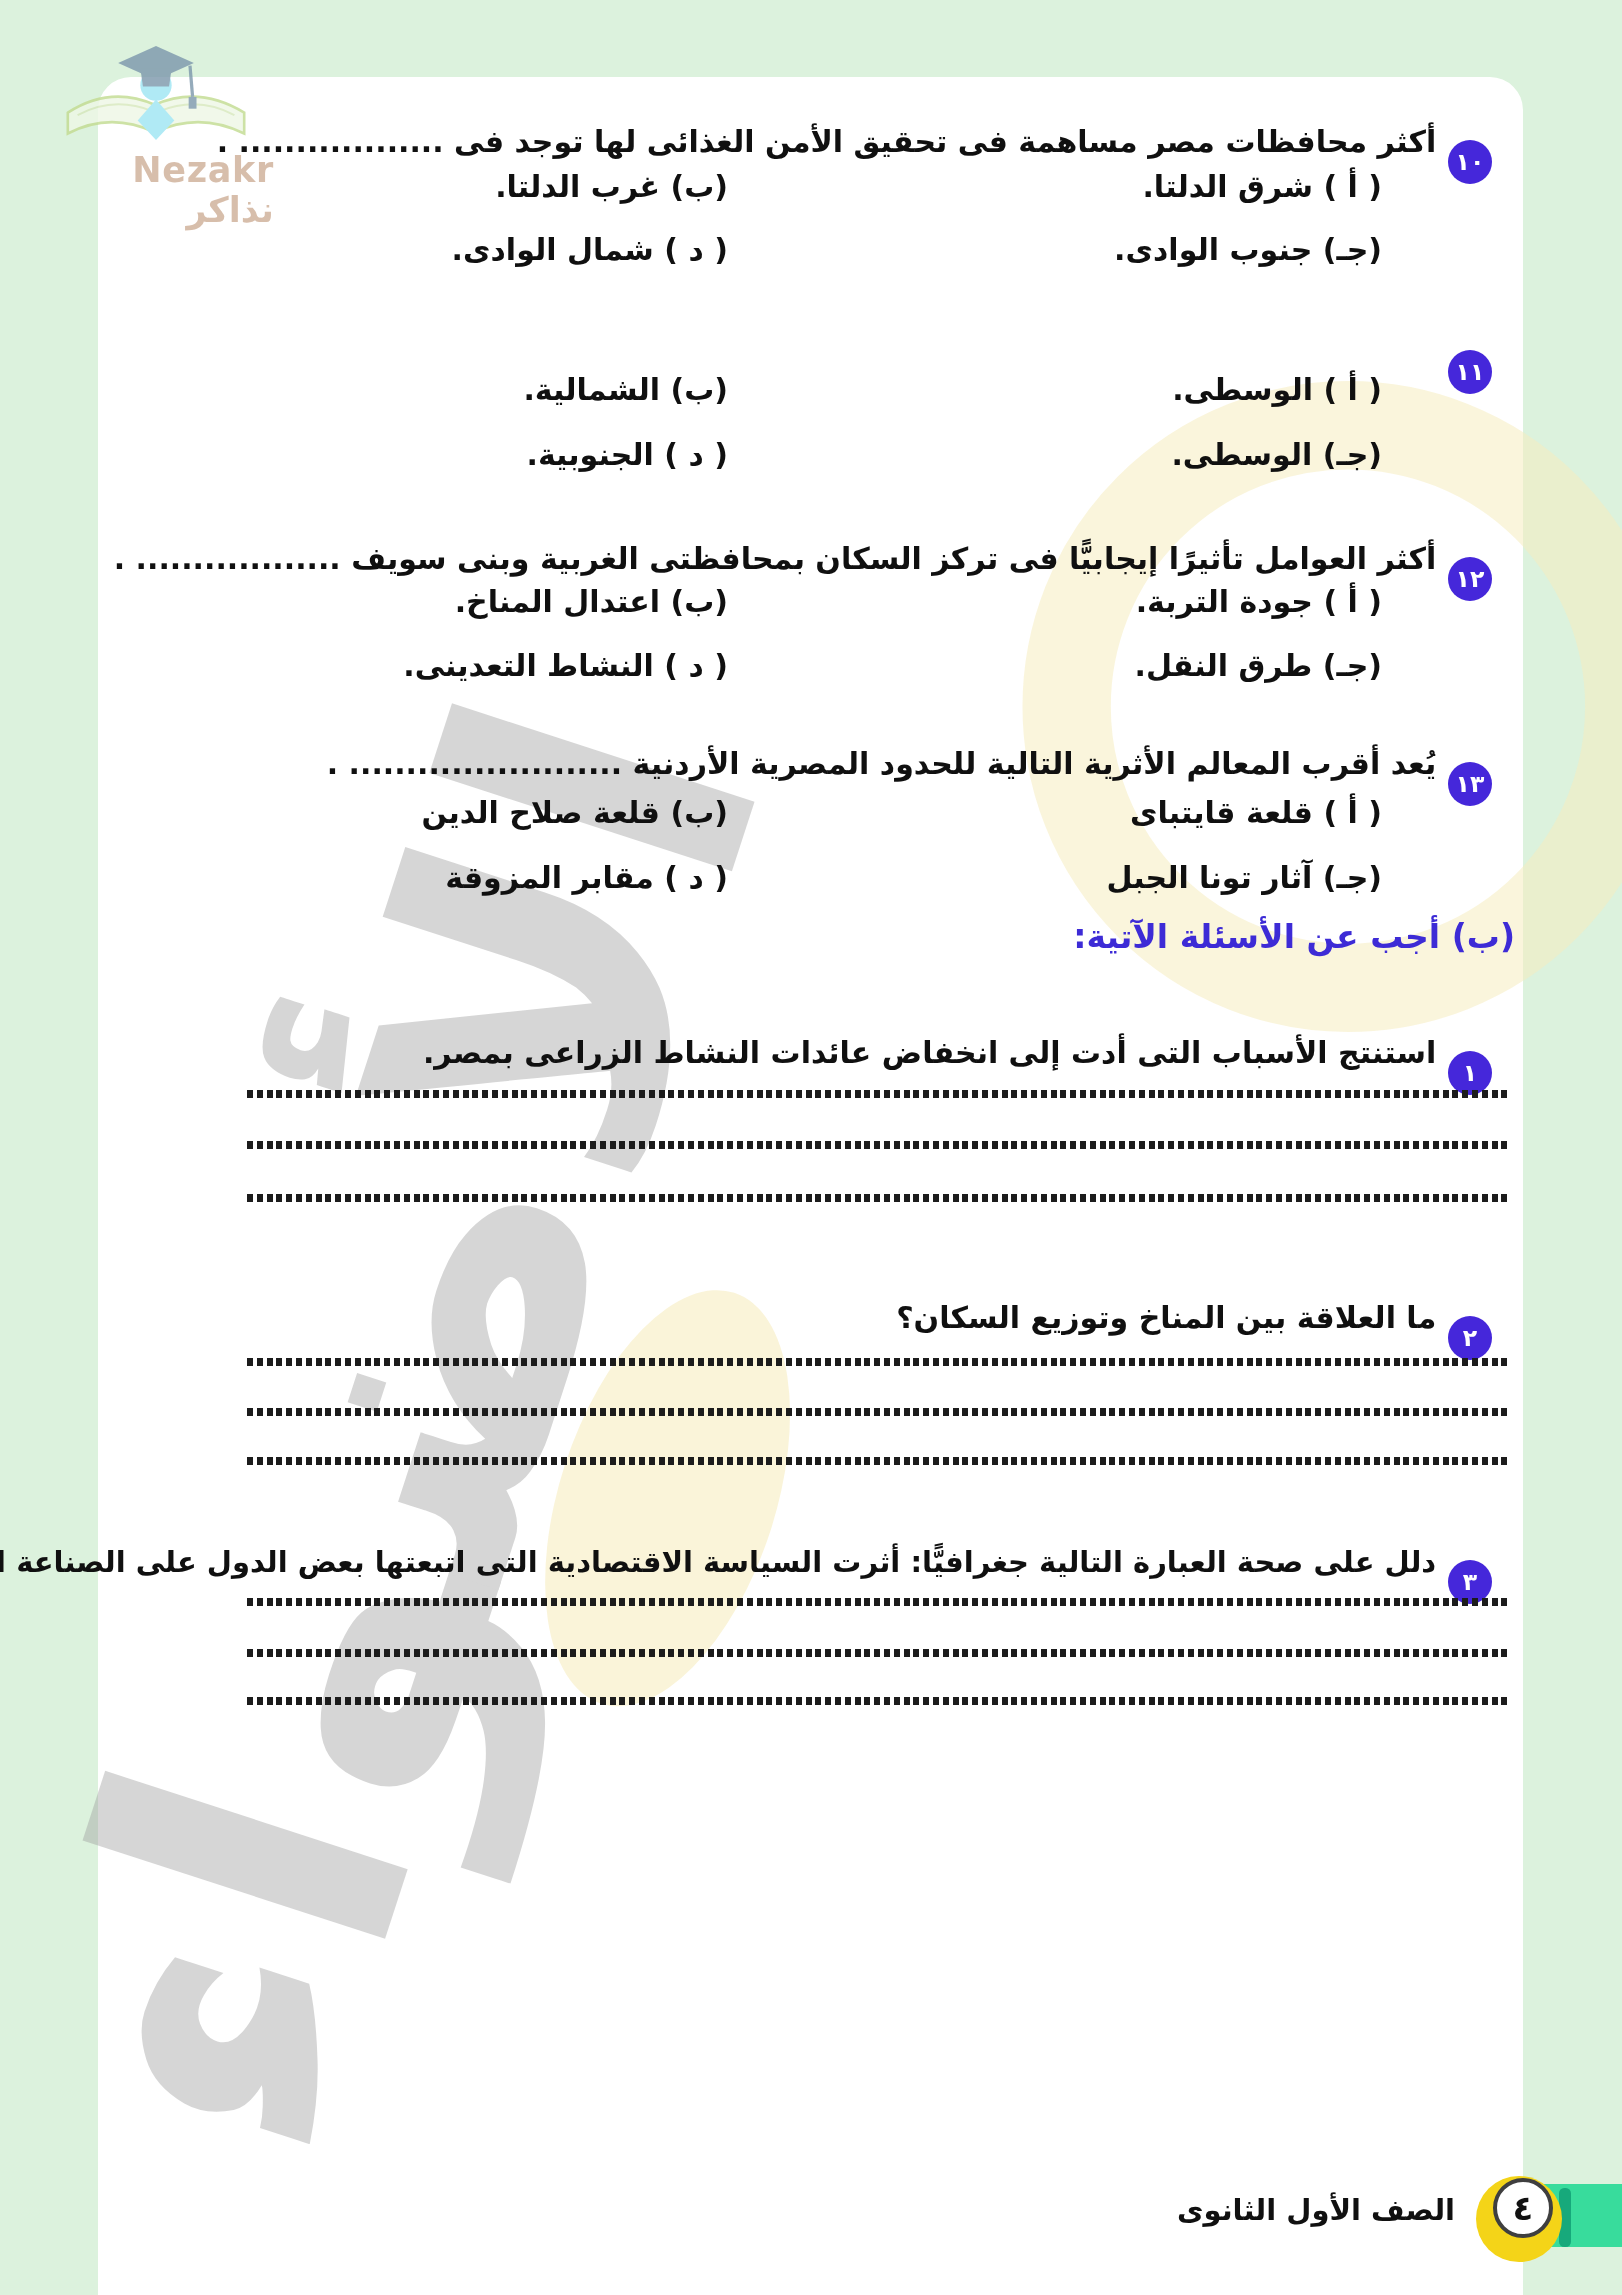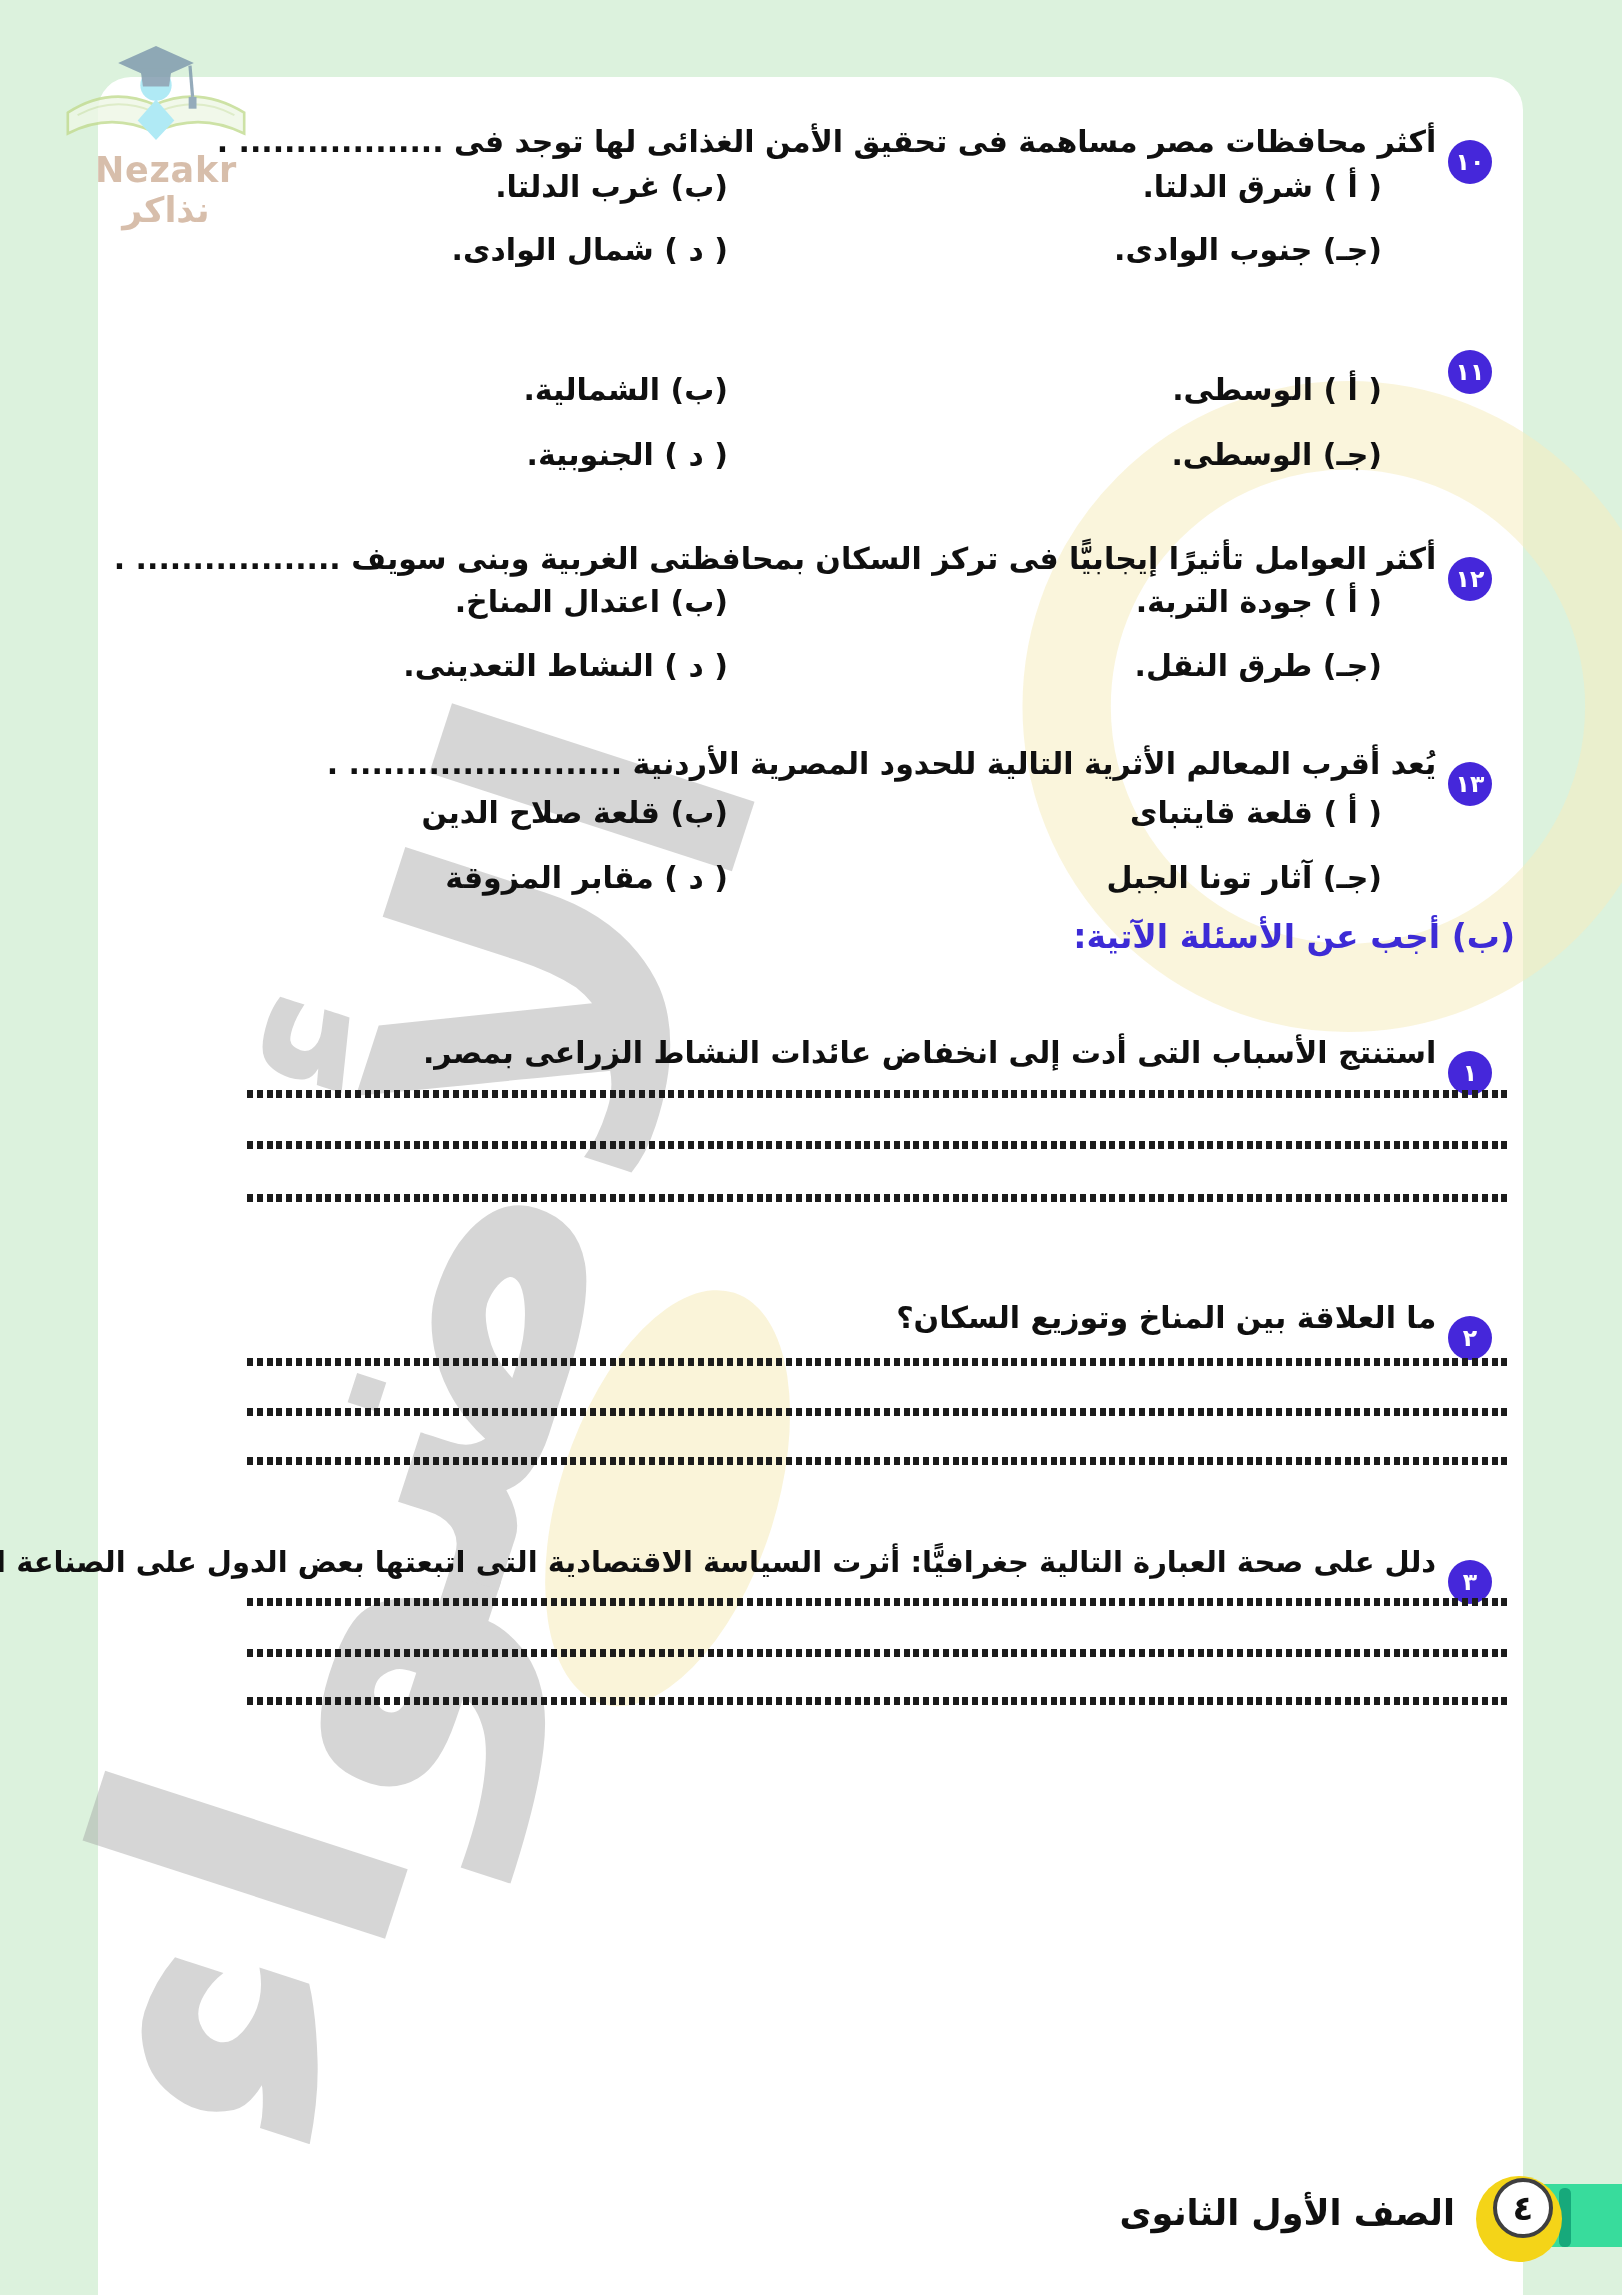--- a/index.html
+++ b/index.html
@@ -9,21 +9,21 @@
     font-family:"DejaVu Sans",sans-serif;
   }
   .panel{
     position:absolute;left:98px;top:77px;width:1425px;height:2218px;
     background:#ffffff;border-radius:33px 33px 0 0;
   }
   .wm{position:absolute;left:0;top:0;pointer-events:none;}
   
   .logo{position:absolute;left:58px;top:34px;width:216px;opacity:.82;}
   .logo-text{
-    margin-top:-3.9px;text-align:center;font-weight:bold;font-size:35px;
+    margin-top:-3.9px;text-align:right;font-weight:bold;font-size:35px;
     color:#c49d80;opacity:.8;direction:ltr;letter-spacing:0.7px;
   }
   
   .q-row{
     position:absolute;display:flex;direction:rtl;align-items:center;gap:11.8px;
     white-space:nowrap;
   }
   .badge{
     flex:0 0 44px;width:44px;height:44px;border-radius:50%;
     background:#4527da;color:#fff;display:flex;align-items:center;justify-content:center;
@@ -46,21 +46,21 @@
   .footer-band{position:absolute;left:1544px;top:2184px;width:79px;height:63px;background:#38dc9c;}
   .footer-band-shadow{position:absolute;left:1559px;top:2188px;width:11.8px;height:59px;background:#17a97b;border-radius:5.2px;}
   .footer-moon{position:absolute;left:1476px;top:2176px;width:86px;height:86px;border-radius:50%;background:#f4d418;}
   .footer-circle{
     position:absolute;left:1493px;top:2178px;width:60px;height:60px;border-radius:50%;
     background:#ffffff;border:4.6px solid #3f3f3f;box-sizing:border-box;
     display:flex;align-items:center;justify-content:center;
     font-size:34px;font-weight:bold;color:#111;
   }
   .footer-grade{
-    position:absolute;right:168px;top:2193px;font-size:35px;font-weight:bold;
+    position:absolute;right:168px;top:2193px;font-size:29px;font-weight:bold;
     color:#101010;direction:rtl;white-space:nowrap;
   }
 </style>
 </head>
 <body>
 
 <div class="page">
 
   <div class="panel"></div>
 

